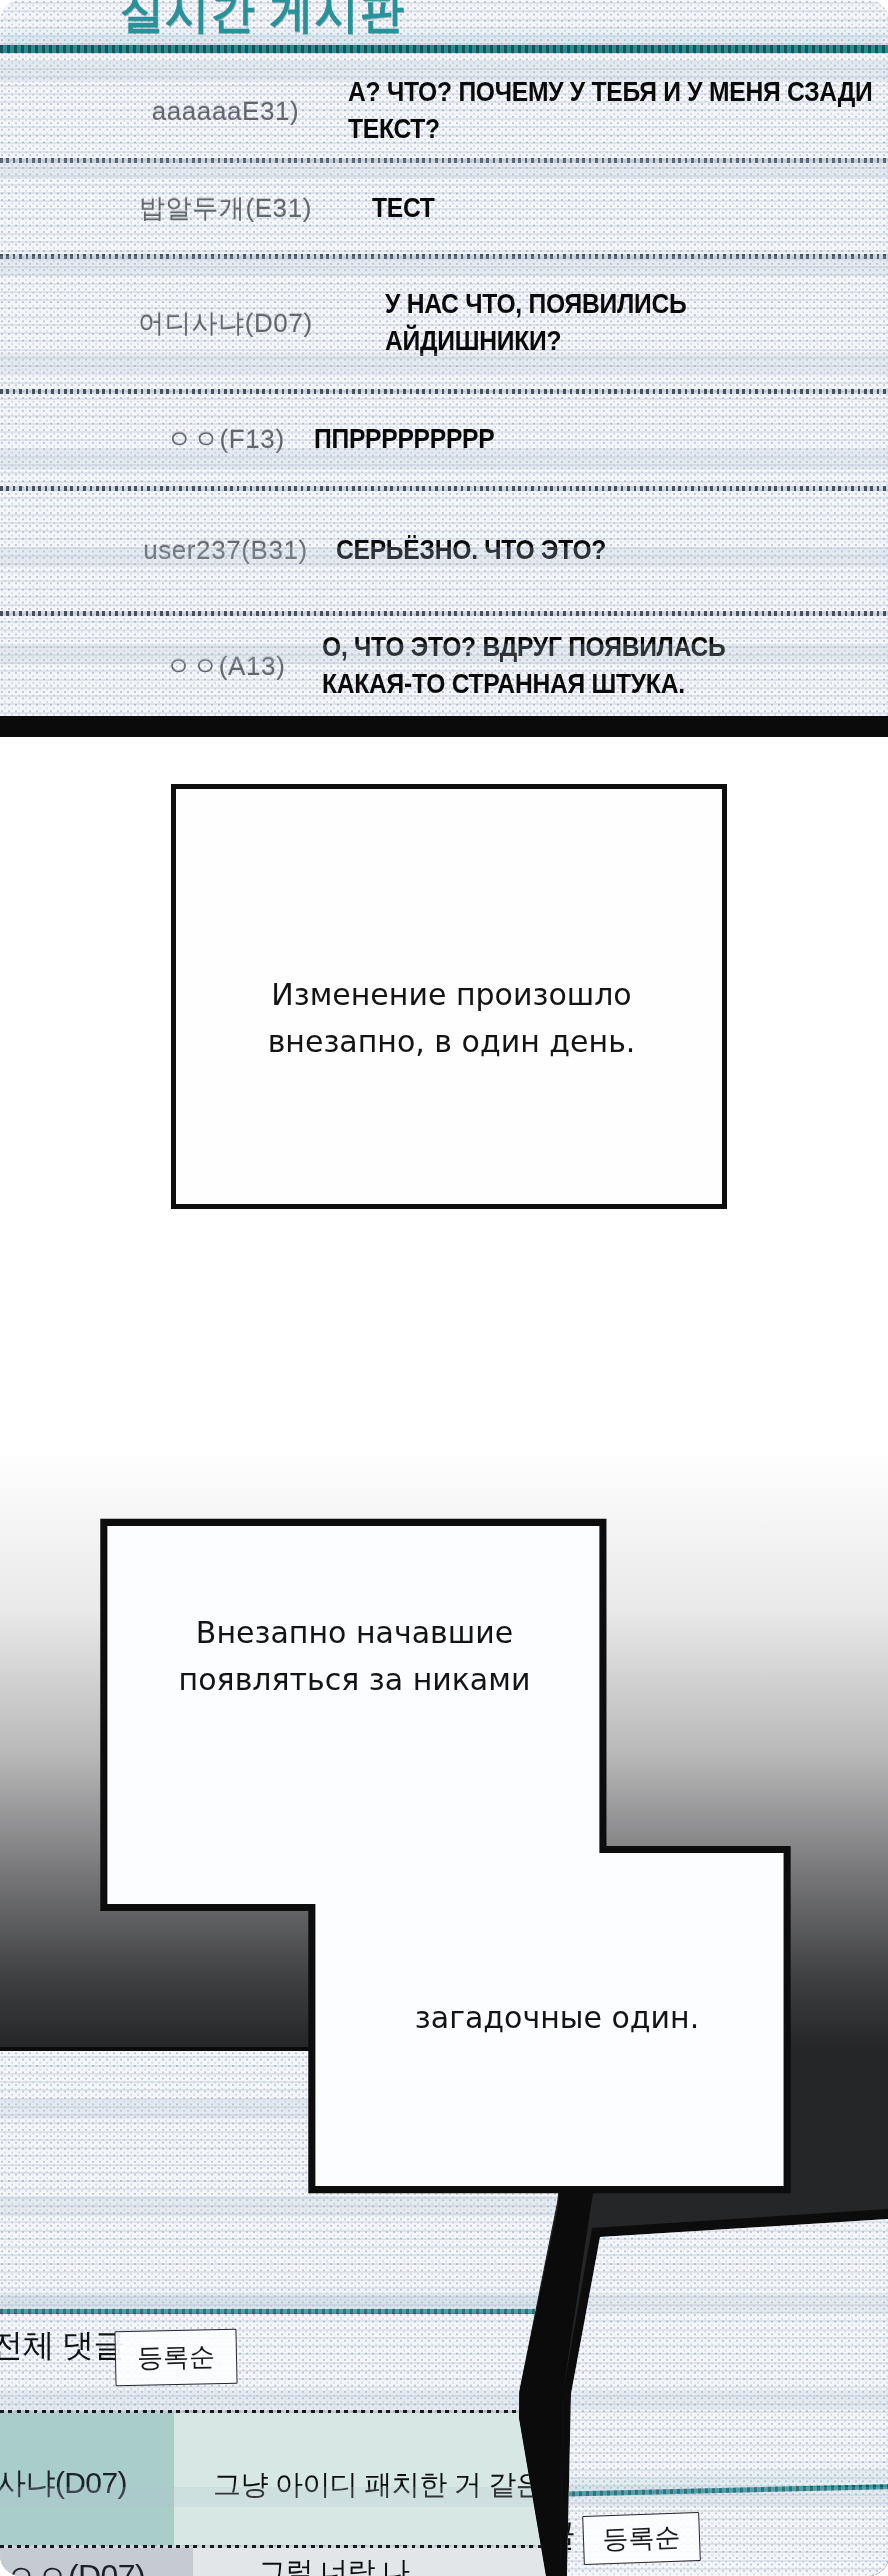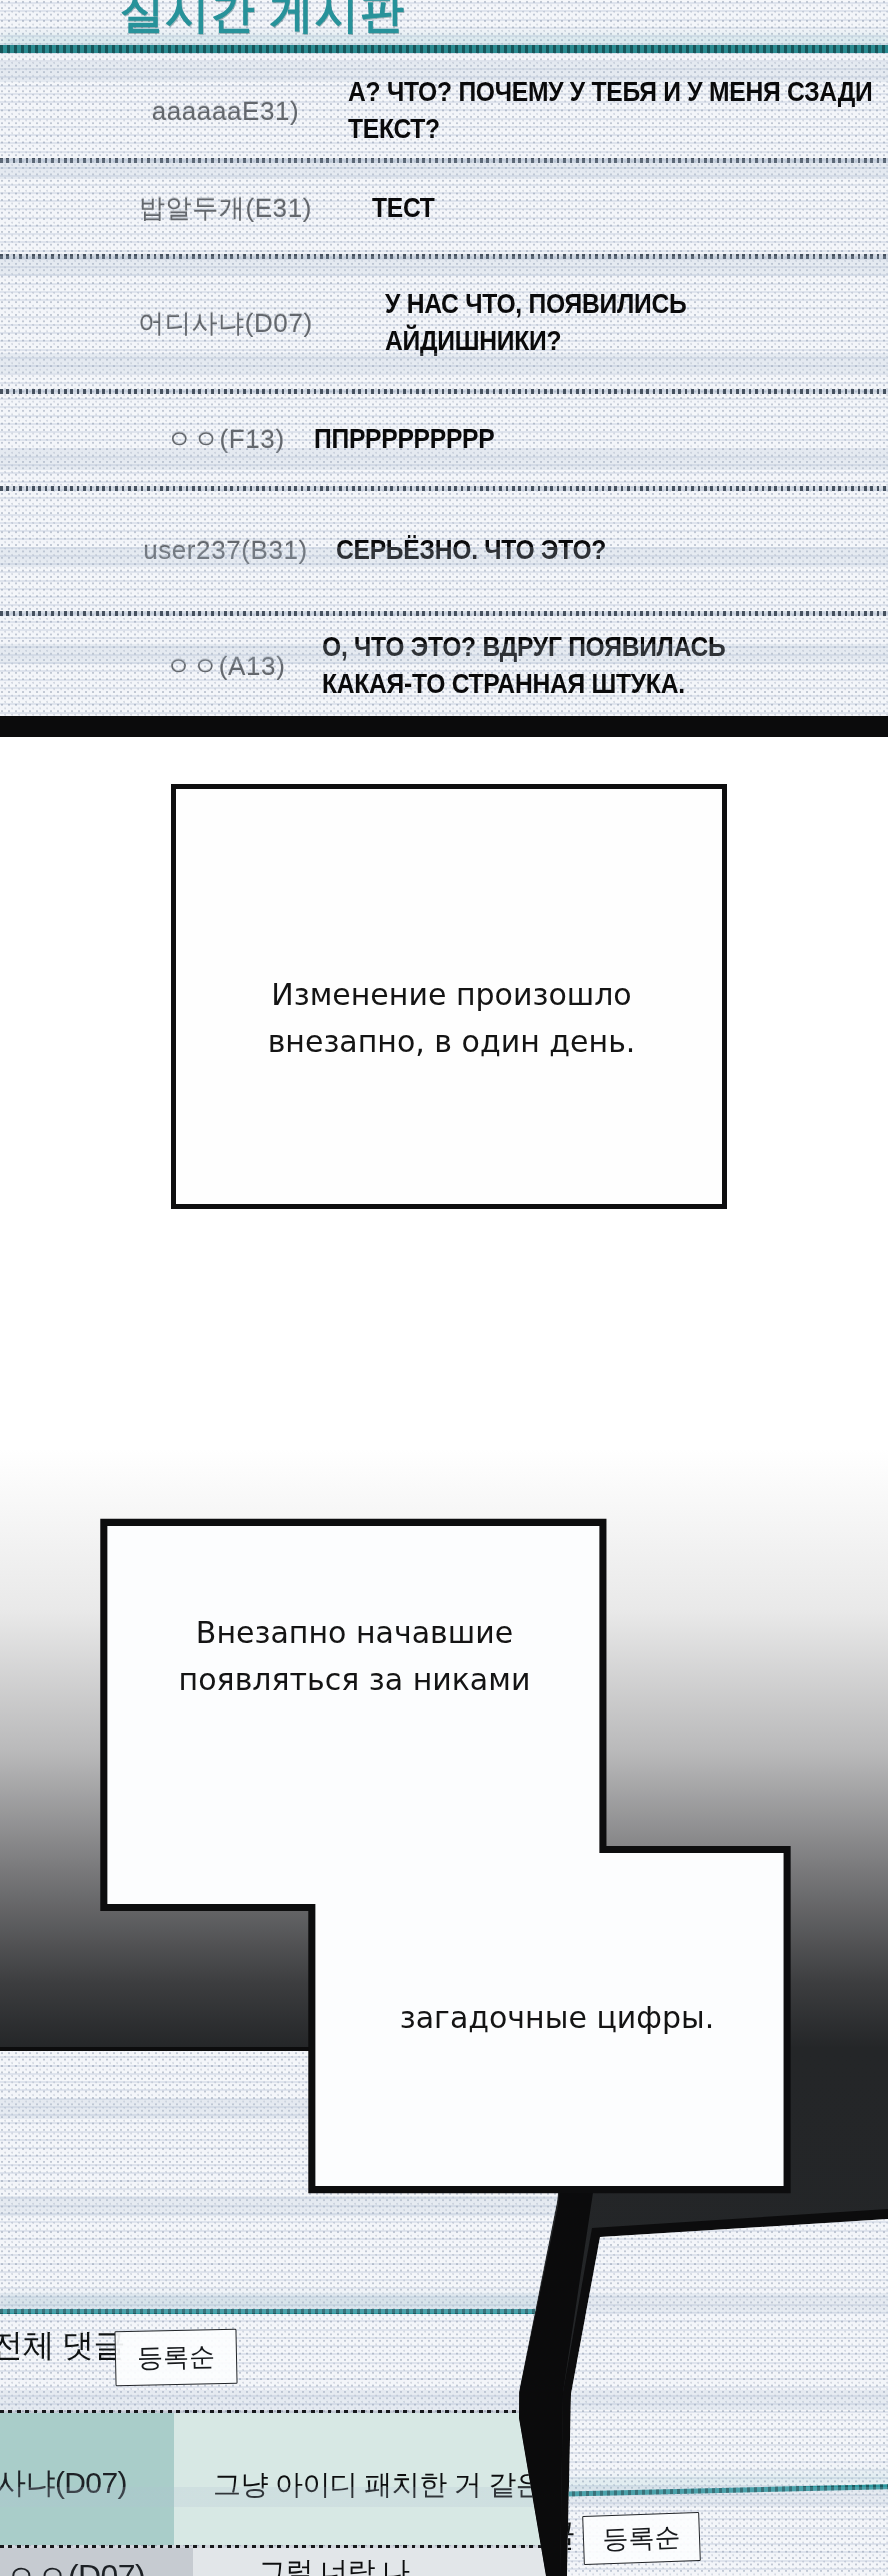--- a/index.html
+++ b/index.html
@@ -1,17 +1,17 @@
 <!DOCTYPE html>
 <html style="--teal-title: #27929a; --teal-divider: #2a8b91; --teal-line: #2e99a0; --band-black: #0b0b0c; --dark-bg: #232527; --row1-user-bg: #a9cdc9; --row1-msg-bg: #d7e8e4; --row2-user-bg: #c6cbd1; --row2-msg-bg: #e2e6e9;font-size:10.3px"><head>
 <meta charset="utf-8">
 <style>
   html,body{margin:0;padding:0;background:#fff;}
   .page{position:relative;width:889px;height:2576px;overflow:hidden;
-        font-family:"Liberation Sans","DejaVu Sans",sans-serif;}
+        font-family:"Liberation Sans","DejaVu Sans",sans-serif;border-radius:21px;}
 
   
   .tone{
     background-color:#e9edf4;
     background-image:
       radial-gradient(circle at 1.9px 1.9px, rgba(95,112,140,.34) 0.9px, transparent 1.2px),
       radial-gradient(circle at 5.2px 5.2px, rgba(95,112,140,.22) 0.8px, transparent 1.2px),
       repeating-linear-gradient(180deg, rgba(255,255,255,.55) 0 1.9px,
          rgba(198,208,222,.30) 1.9px 3.9px, rgba(255,255,255,.45) 3.9px 8.4px);
     background-size:7px 6.4px,7px 6.4px,100% 33px;
@@ -175,16 +175,16 @@
     <button class="sort-btn" style="left:583px;top:2514px;width:117px;height:49px;transform:rotate(-2deg)">등록순</button>
   </div>
 
   <div class="nbox1"></div>
   <div class="nbox-text" style="left:213px;top:972px;width:477px">Изменение произошло внезапно, в один день.</div>
 
   <svg width="889" height="2576" viewBox="0 0 1380 4000" style="position:absolute;left:0;top:0">
     <path d="M161,2364 L936,2364 L936,2872 L1222,2872 L1222,3400 L484,3400 L484,2962 L161,2962 Z" fill="#fcfdfe" stroke="#0d0d0e" stroke-width="11"></path>
   </svg>
   <div class="nbox-text" style="left:126px;top:1610px;width:457px">Внезапно начавшие появляться за никами</div>
-  <div class="nbox-text" style="left:351px;top:1995px;width:412px">загадочные цифры.</div>
+  <div class="nbox-text" style="left:351px;top:1995px;width:412px">загадочные один.</div>
 
 </div>
 
 
 </body></html>

